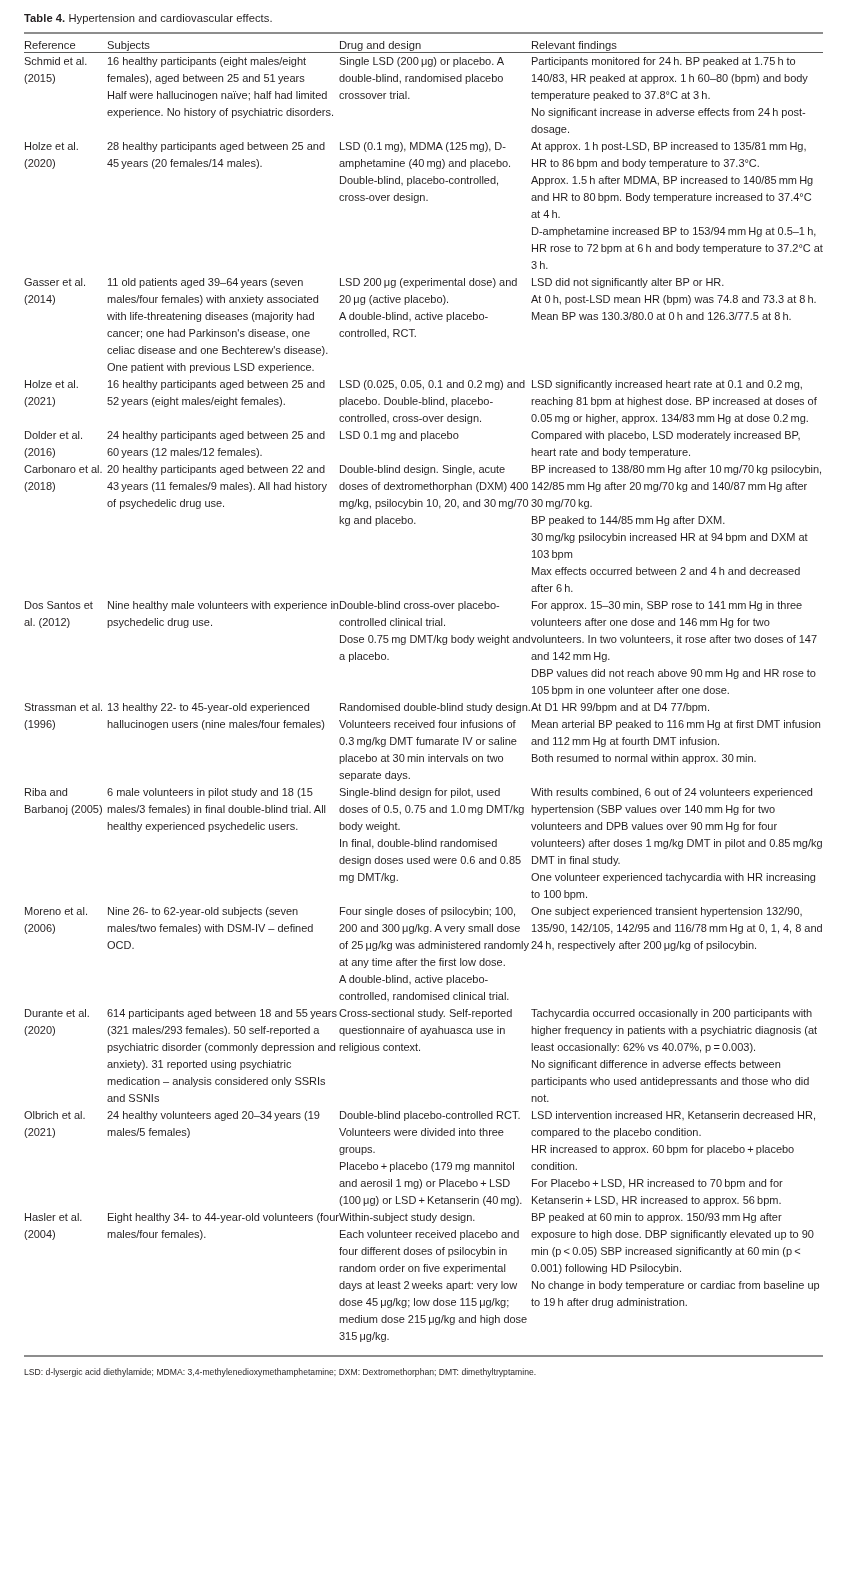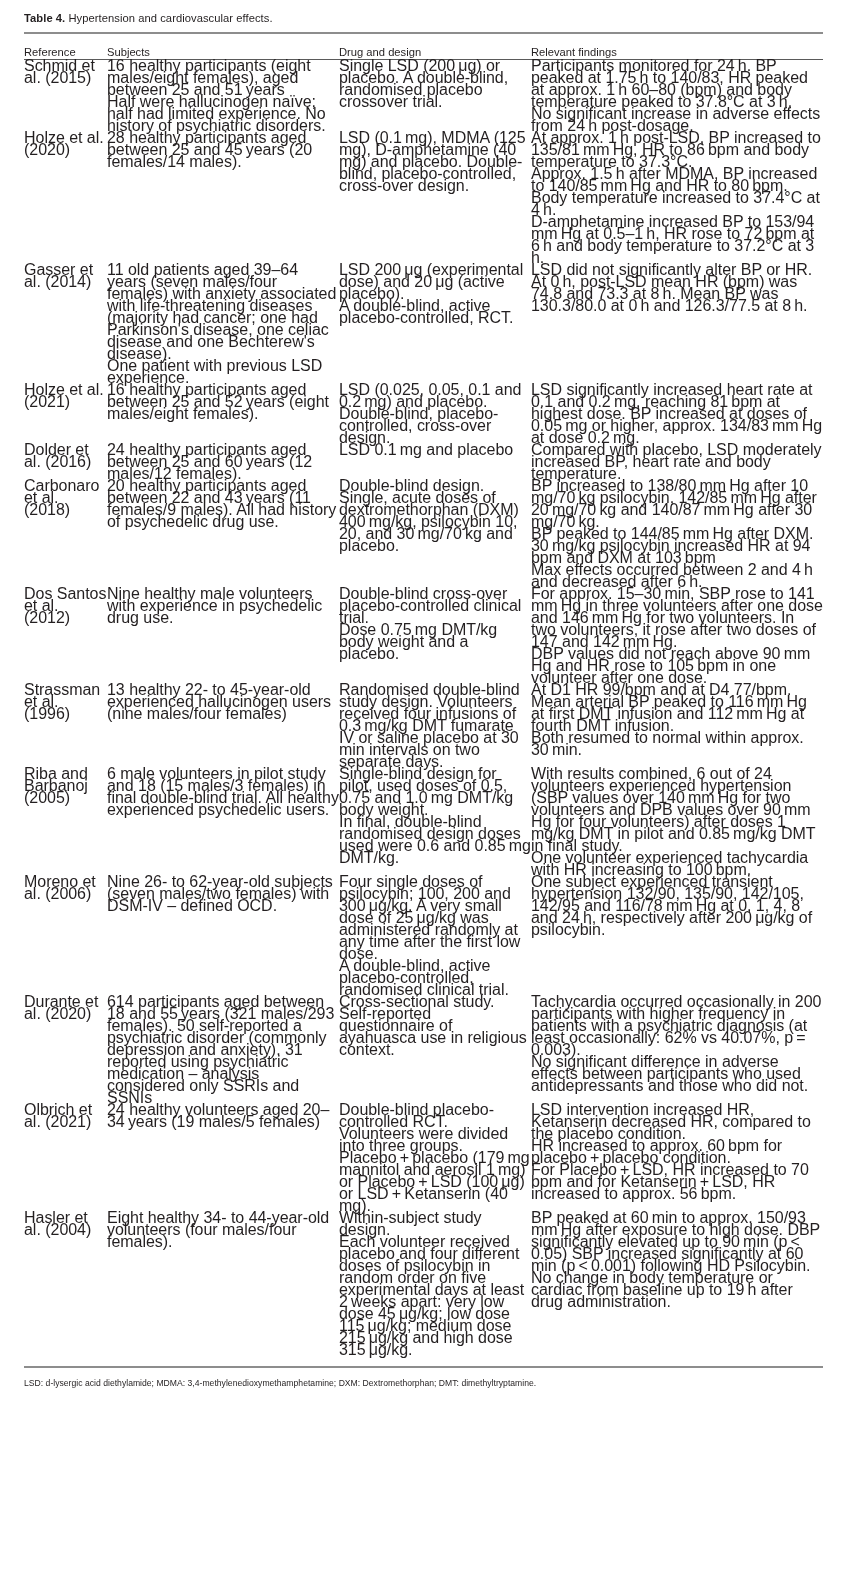--- a/index.html
+++ b/index.html
@@ -56,22 +56,22 @@
     font-weight: normal;
   }
   th.h {
     font-size: 11.2px;
     line-height: 14px;
     padding-top: 8px;
     padding-bottom: 9px;
     color: #231f20;
   }
   td.c {
-    font-size: 16px;
-    line-height: 12px;
+    font-size: 11px;
+    line-height: 17px;
     padding-top: 7.5px;
     padding-bottom: 0px;
     color: #231f20;
     padding-right: 8px;
     letter-spacing: -0.002em;
   }
   
   col.col-ref  { width: 83px; }
   col.col-sub  { width: 232px; }
   col.col-drug { width: 192px; }
@@ -81,21 +81,21 @@
     margin: 0;
   }
   .ital { }
   .footnote {
     font-size: 8.6px;
     line-height: 12px;
     padding-top: 9px;
     color: #231f20;
     letter-spacing: .002em;
   }
-  .tbl-wrap { padding-top: 11px; }
+  .tbl-wrap { padding-top: 4px; }
 </style>
 </head>
 <body>
 
 <div class="page">
 
   <div class="caption">
     <span class="caption-label">Table 4.</span>
     <span>Hypertension and cardiovascular effects.</span>
   </div>

